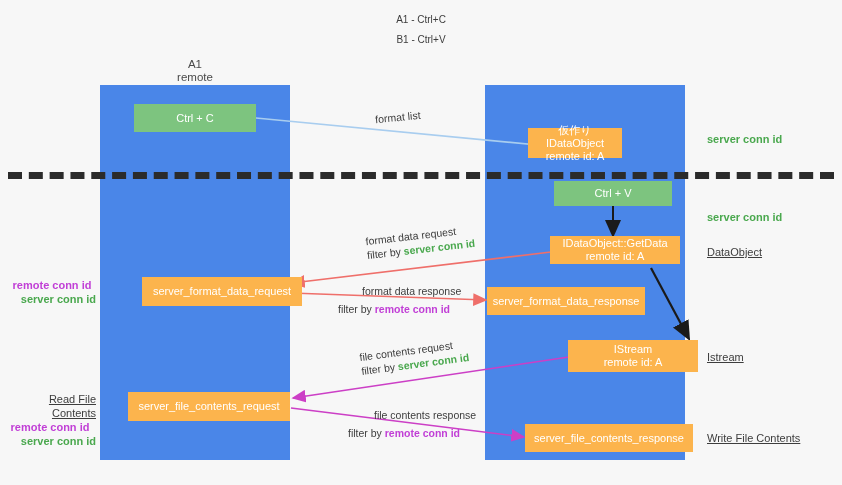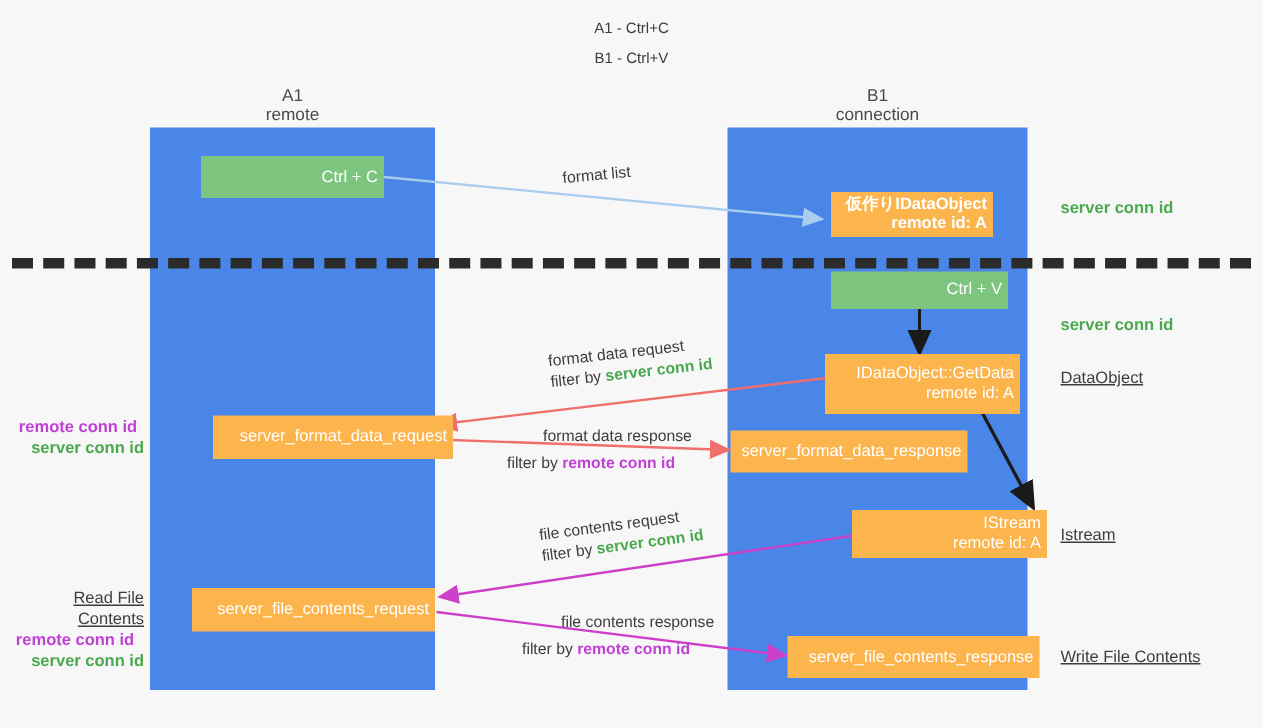--- a/index.html
+++ b/index.html
@@ -35,21 +35,21 @@
 
   
   #dashline{
     left:8px;top:172px;width:826px;height:0;
     border-top:7px dashed #2b2b2b;
   }
 
   
   .node{
     box-sizing:border-box;
-    display:flex;align-items:flex-end;justify-content:center;
+    display:flex;align-items:center;justify-content:center;
     flex-direction:column;
     color:#ffffff;font-size:11px;line-height:13px;
     text-align:center;padding:2px 4px;
   }
   .green{background:#7dc47f;}
   .orange{background:#fbb councillors;}
   .orange{background:#fcb44d;}
 
   
   .ann{font-size:11px;line-height:14px;color:#3d3d3d;}
@@ -70,24 +70,20 @@
 
   <div class="abs" id="title">
     <div>A1 - Ctrl+C</div>
     <div>B1 - Ctrl+V</div>
   </div>
 
   <div class="abs colhead" id="head-a1">
     <div>A1</div>
     <div>remote</div>
   </div>
-  <div class="abs colhead" id="head-b1">
-    <div>B1</div>
-    <div>connection</div>
-  </div>
 
   <div class="abs lane" id="lane-a1"></div>
   <div class="abs lane" id="lane-b1"></div>
 
   <svg id="wires">
     <defs>
       <marker id="ah-blue" markerWidth="9" markerHeight="8" refX="8" refY="4" orient="auto">
         <path d="M0,0 L9,4 L0,8 z" fill="#a8cdef"></path>
       </marker>
       <marker id="ah-red" markerWidth="9" markerHeight="8" refX="8" refY="4" orient="auto">
@@ -123,30 +119,30 @@
   </div>
 
   <div class="abs node orange" style="left:130px;top:277px;width:160px;height:29px;margin-left:12px;">
     <span>server_format_data_request</span>
   </div>
 
   <div class="abs node orange" style="left:128px;top:392px;width:162px;height:29px;">
     <span>server_file_contents_request</span>
   </div>
 
-  <div class="abs node orange" style="left:554px;top:128px;width:108px;height:30px;font-weight:bold;">
+  <div class="abs node orange" style="left:528px;top:128px;width:94px;height:30px;">
     <span>仮作りIDataObject</span>
     <span>remote id: A</span>
   </div>
 
   <div class="abs node green" style="left:554px;top:181px;width:118px;height:25px;">
     <span>Ctrl + V</span>
   </div>
 
-  <div class="abs node orange" style="left:550px;top:236px;width:130px;height:40px;">
+  <div class="abs node orange" style="left:550px;top:236px;width:130px;height:28px;">
     <span>IDataObject::GetData</span>
     <span>remote id: A</span>
   </div>
 
   <div class="abs node orange" style="left:487px;top:287px;width:158px;height:28px;">
     <span>server_format_data_response</span>
   </div>
 
   <div class="abs node orange" style="left:568px;top:340px;width:130px;height:32px;">
     <span>IStream</span>

